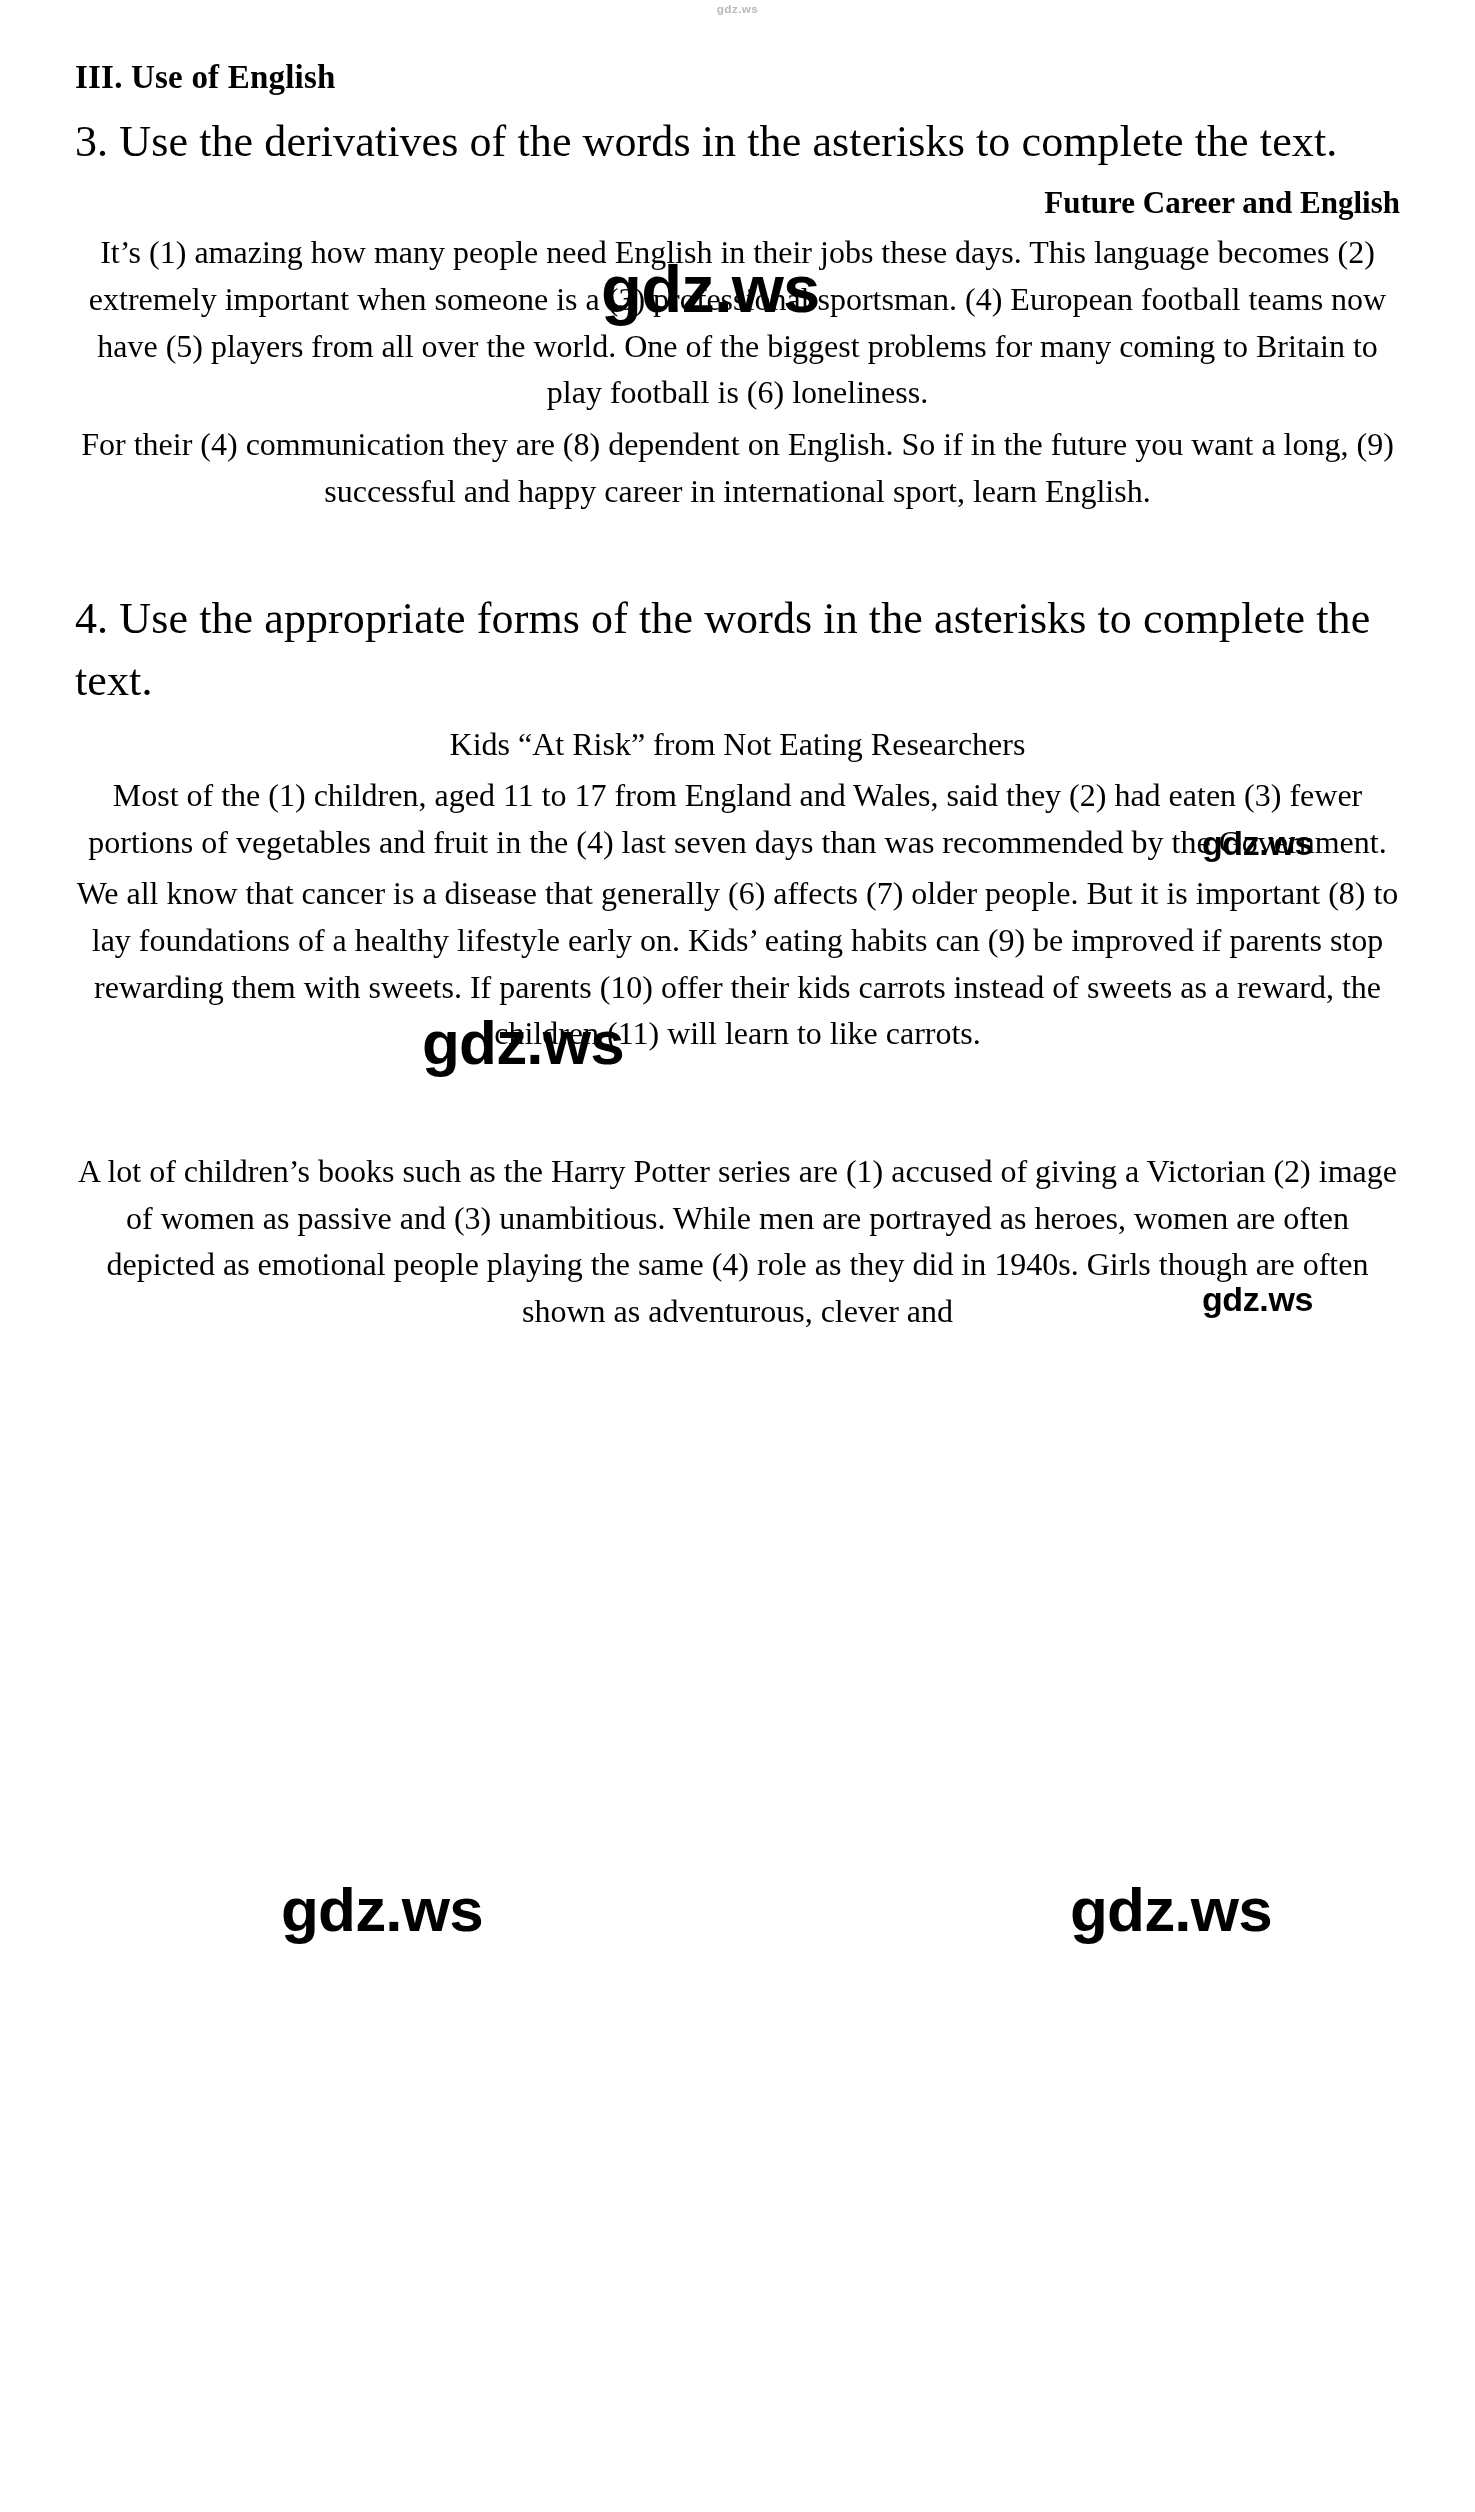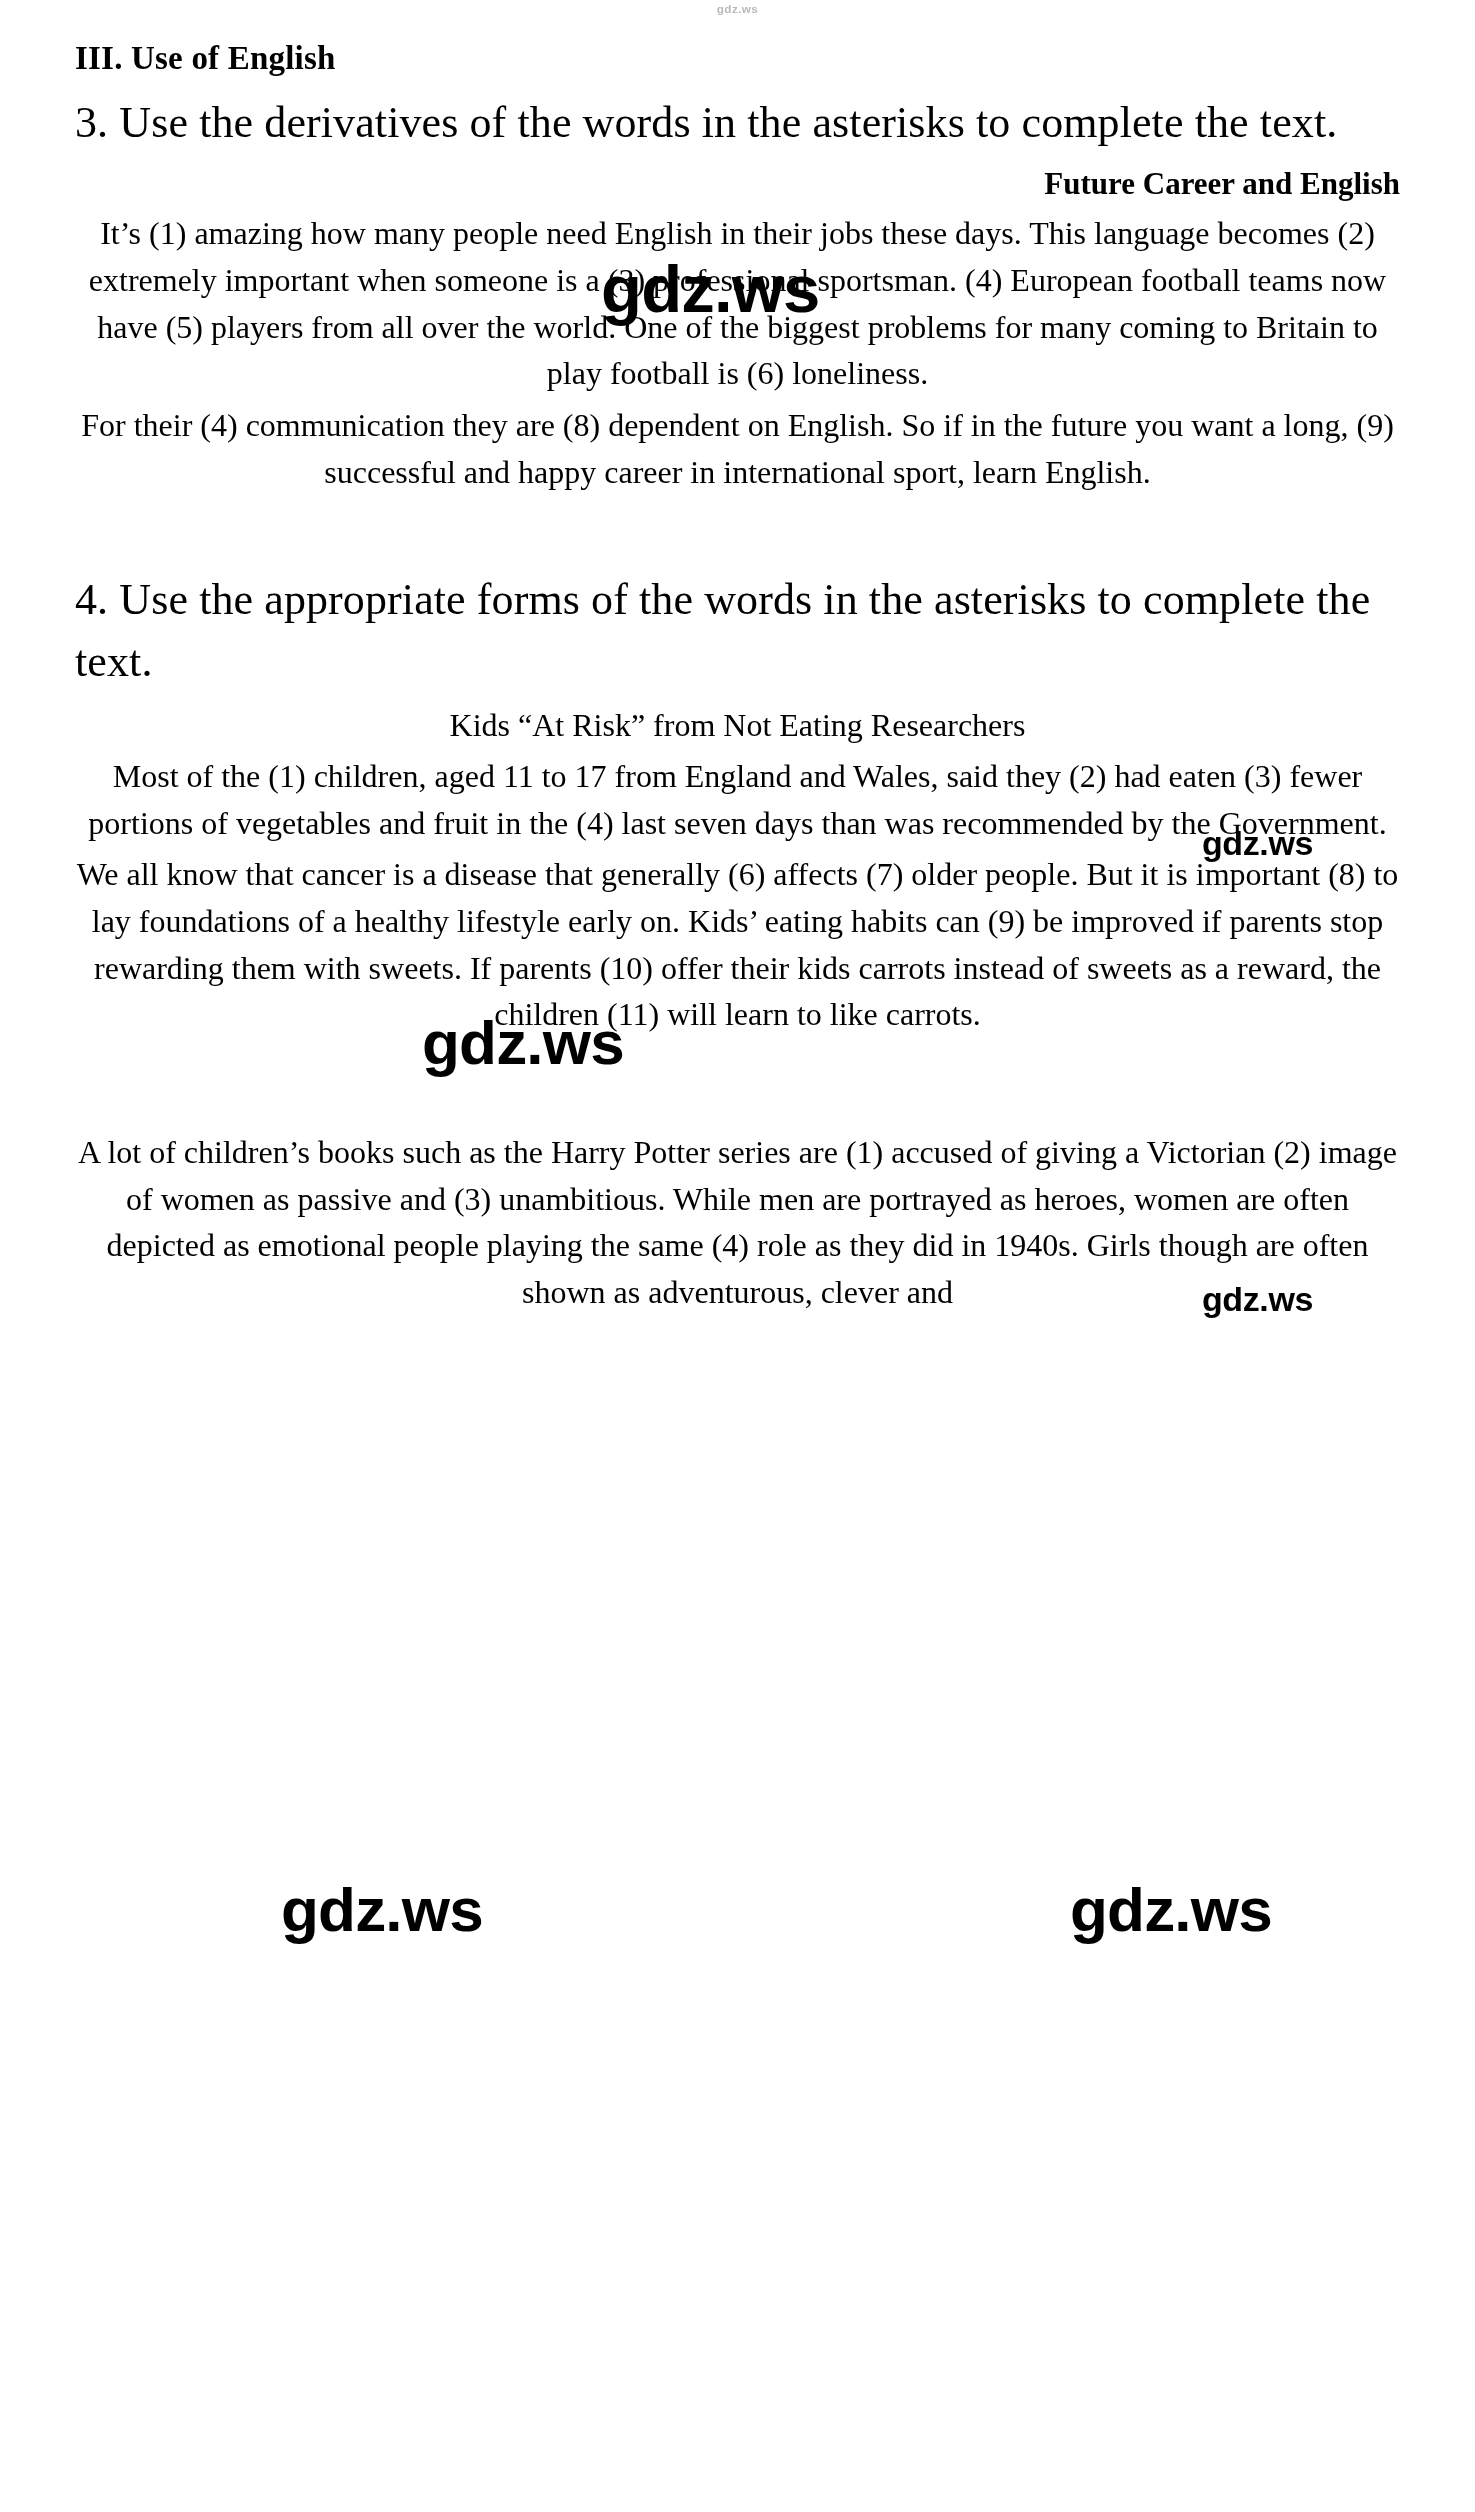--- a/index.html
+++ b/index.html
@@ -28,21 +28,21 @@
     left: 50%;
     transform: translateX(-50%);
     font-family: "Liberation Sans", sans-serif;
     font-size: 11.7px;
     font-weight: bold;
     color: #b9b9b9;
     letter-spacing: 0.4px;
   }
   .content {
     position: relative;
-    padding-top: 39px;
+    padding-top: 58px;
     z-index: 2;
   }
   h2.section-title {
     font-size: 33px;
     font-weight: bold;
     margin: 0 0 14px 0;
     line-height: 1.18;
     letter-spacing: 0.2px;
   }
   p.task-head {

